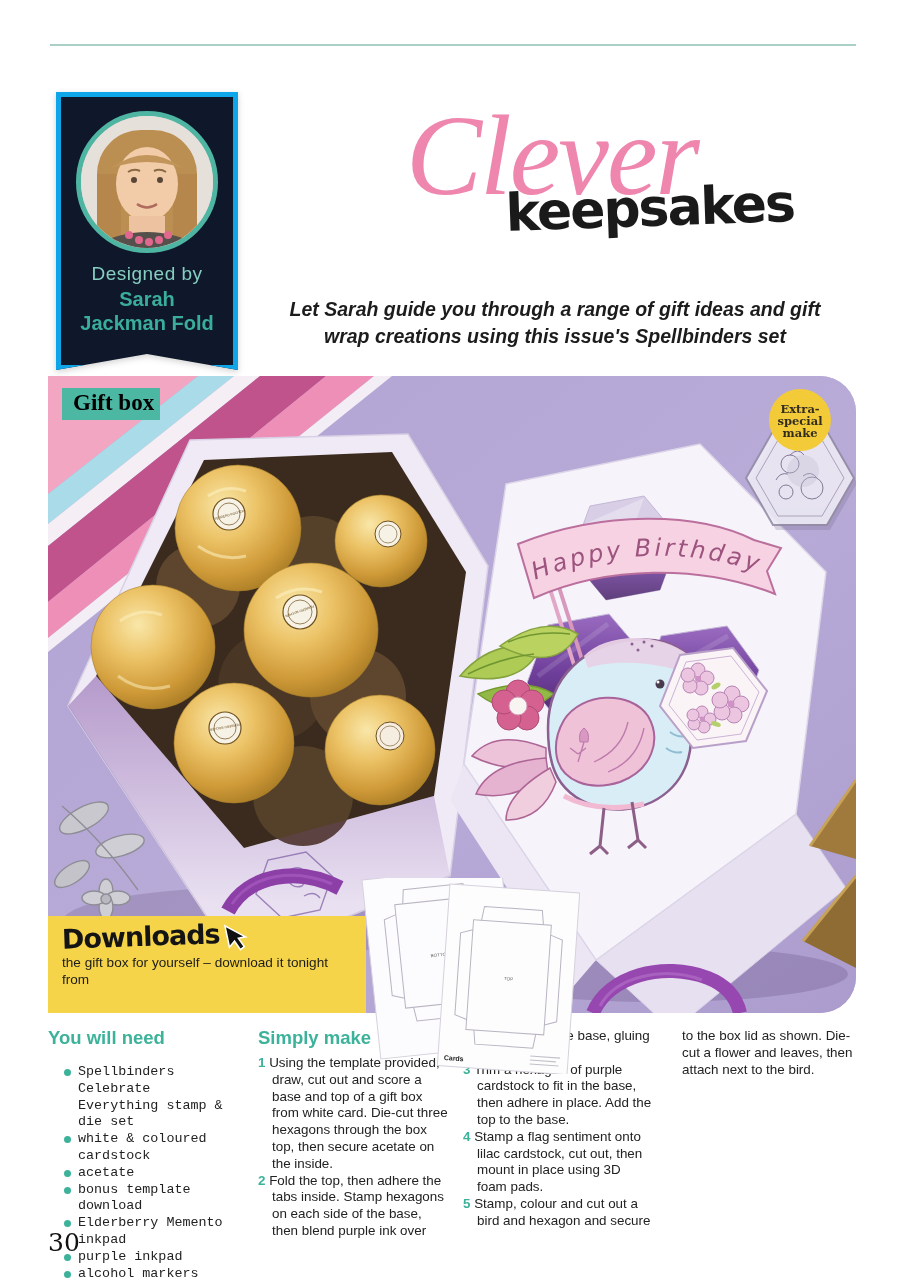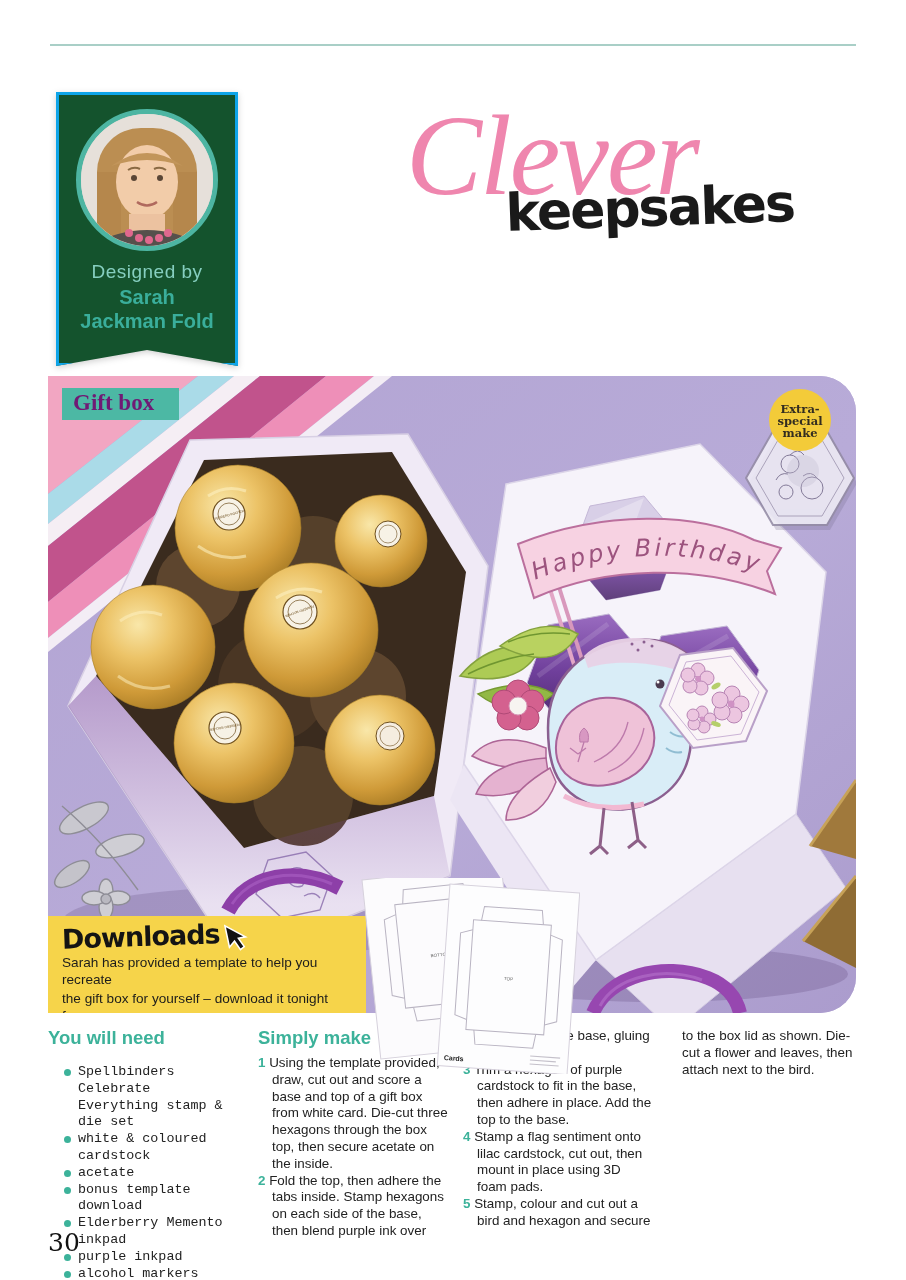--- a/index.html
+++ b/index.html
@@ -2,43 +2,43 @@
 <html><head>
 <meta charset="utf-8">
 <style>
   html,body{margin:0;padding:0;background:#ffffff;}
   .page{position:relative;width:906px;height:1280px;background:#fff;overflow:hidden;
         font-family:"Liberation Sans",sans-serif;color:#222;}
   .top-rule{position:absolute;left:50px;top:44px;width:806px;height:2px;background:#a9cfc7;}
 
   
   .designer{position:absolute;left:56px;top:92px;width:182px;filter:drop-shadow(0 2px 3px rgba(0,0,0,.18));}
-  .ribbon{background:#14532d;border:3px solid #0ea5e9;padding:14px 0 30px 0;
+  .ribbon{background:#0f172a;border:5px solid #0ea5e9;padding:14px 0 30px 0;
           clip-path:polygon(0 0,100% 0,100% 100%,50% calc(100% - 16px),0 100%);text-align:center;}
   .avatar-ring{width:132px;height:132px;border-radius:50%;border:5px solid #4db5a2;overflow:hidden;
                margin:0 auto 10px auto;background:#ddd6d0;}
   .designed-by{color:#86cfc0;font-size:19px;letter-spacing:.5px;margin:2px 0 2px;}
   .designer-name{color:#3aae9b;font-size:20px;font-weight:bold;line-height:24px;}
 
   
   .title-block{position:absolute;left:272px;top:96px;width:560px;}
   .clever{font-family:"Liberation Serif",serif;font-size:114px;line-height:1.05;color:#ef86ae;
           text-align:center;letter-spacing:-2px;font-style:italic;}
   .keepsakes{font-family:"DejaVu Sans",sans-serif;font-size:52px;font-weight:700;letter-spacing:-2px;
              color:#1a1a1a;text-align:right;margin:-34px 38px 0 0;transform:rotate(-2deg);}
   .intro{position:absolute;left:285px;top:296px;width:540px;text-align:center;
          font-size:19.5px;font-weight:bold;font-style:italic;line-height:1.38;color:#1c1c1c;}
 
   
   .photo{position:absolute;left:48px;top:376px;width:808px;height:637px;border-radius:0 36px 36px 0;
          overflow:hidden;background:#b6a9d7;}
   .photo svg{display:block;}
-  .gift-tag{position:absolute;left:14px;top:12px;background:#4cb8a4;color:#701a75;
+  .gift-tag{position:absolute;left:14px;top:12px;background:#4cb8a4;color:#000000;
             font-family:"Liberation Serif",serif;font-weight:bold;font-size:23px;
-            padding:2px 25px 4px 11px;}
+            padding:2px 6px 4px 11px;}
   .downloads{position:absolute;left:0;bottom:0;width:318px;height:97px;background:#f6d44a;
              padding:6px 14px;box-sizing:border-box;}
   .dl-title-row{display:flex;align-items:flex-start;gap:4px;}
   .dl-title{font-family:"DejaVu Sans",sans-serif;font-size:27px;font-weight:700;letter-spacing:-1px;
             color:#141414;transform:rotate(-2deg);line-height:30px;}
   .dl-cursor{margin-top:2px;}
   .dl-body{font-size:13.6px;line-height:17px;color:#1d1d1b;margin-top:2px;}
 
   .tpl-overlay{position:absolute;left:310px;top:878px;z-index:5;}
 
@@ -91,20 +91,21 @@
       <div class="designed-by">Designed by</div>
       <div class="designer-name">Sarah</div>
       <div class="designer-name">Jackman Fold</div>
     </div>
   </div>
 
   <div class="title-block">
     <div class="clever">Clever</div>
     <div class="keepsakes">keepsakes</div>
   </div>
+  <div class="intro">Let Sarah guide you through a range of gift ideas and gift wrap creations using this issue's Spellbinders set</div>
 
   <div class="photo">
     <svg width="808" height="637" viewBox="0 0 808 637">
       <defs>
         <linearGradient id="bgg" x1="0" y1="0" x2="1" y2="1">
           <stop offset="0" stop-color="#b2a4d3"></stop>
             <stop offset=".55" stop-color="#b8abd8"></stop>
           <stop offset="1" stop-color="#ab9ccd"></stop>
         </linearGradient>
         <radialGradient id="gold" cx="38%" cy="32%" r="78%">
@@ -333,21 +334,20 @@
 
     <div class="gift-tag">Gift box</div>
 
     <div class="downloads">
       <div class="dl-title-row">
         <span class="dl-title">Downloads</span>
         <svg class="dl-cursor" width="26" height="28" viewBox="0 0 16 18">
           <polygon points="2,0 2,14 6,10.8 8.6,17 11.4,15.6 8.8,9.6 13.5,9.6" fill="#111" stroke="#fff" stroke-width="1" transform="rotate(-12 7 9)"></polygon>
         </svg>
       </div>
-      <div class="dl-body">Sarah has provided a template to help you recreate</div>
       <div class="dl-body">the gift box for yourself – download it tonight from</div>
 
     </div>
   </div>
 
   <svg class="tpl-overlay" width="270" height="196" viewBox="0 0 270 196">
     <g transform="translate(52,2) rotate(-6)">
       <rect width="140" height="180" fill="#fcfbfd" stroke="#d6d1dc"></rect>
       <g stroke="#b9b4c2" fill="none" stroke-width="1">
         <rect x="30" y="28" width="80" height="104"></rect>

